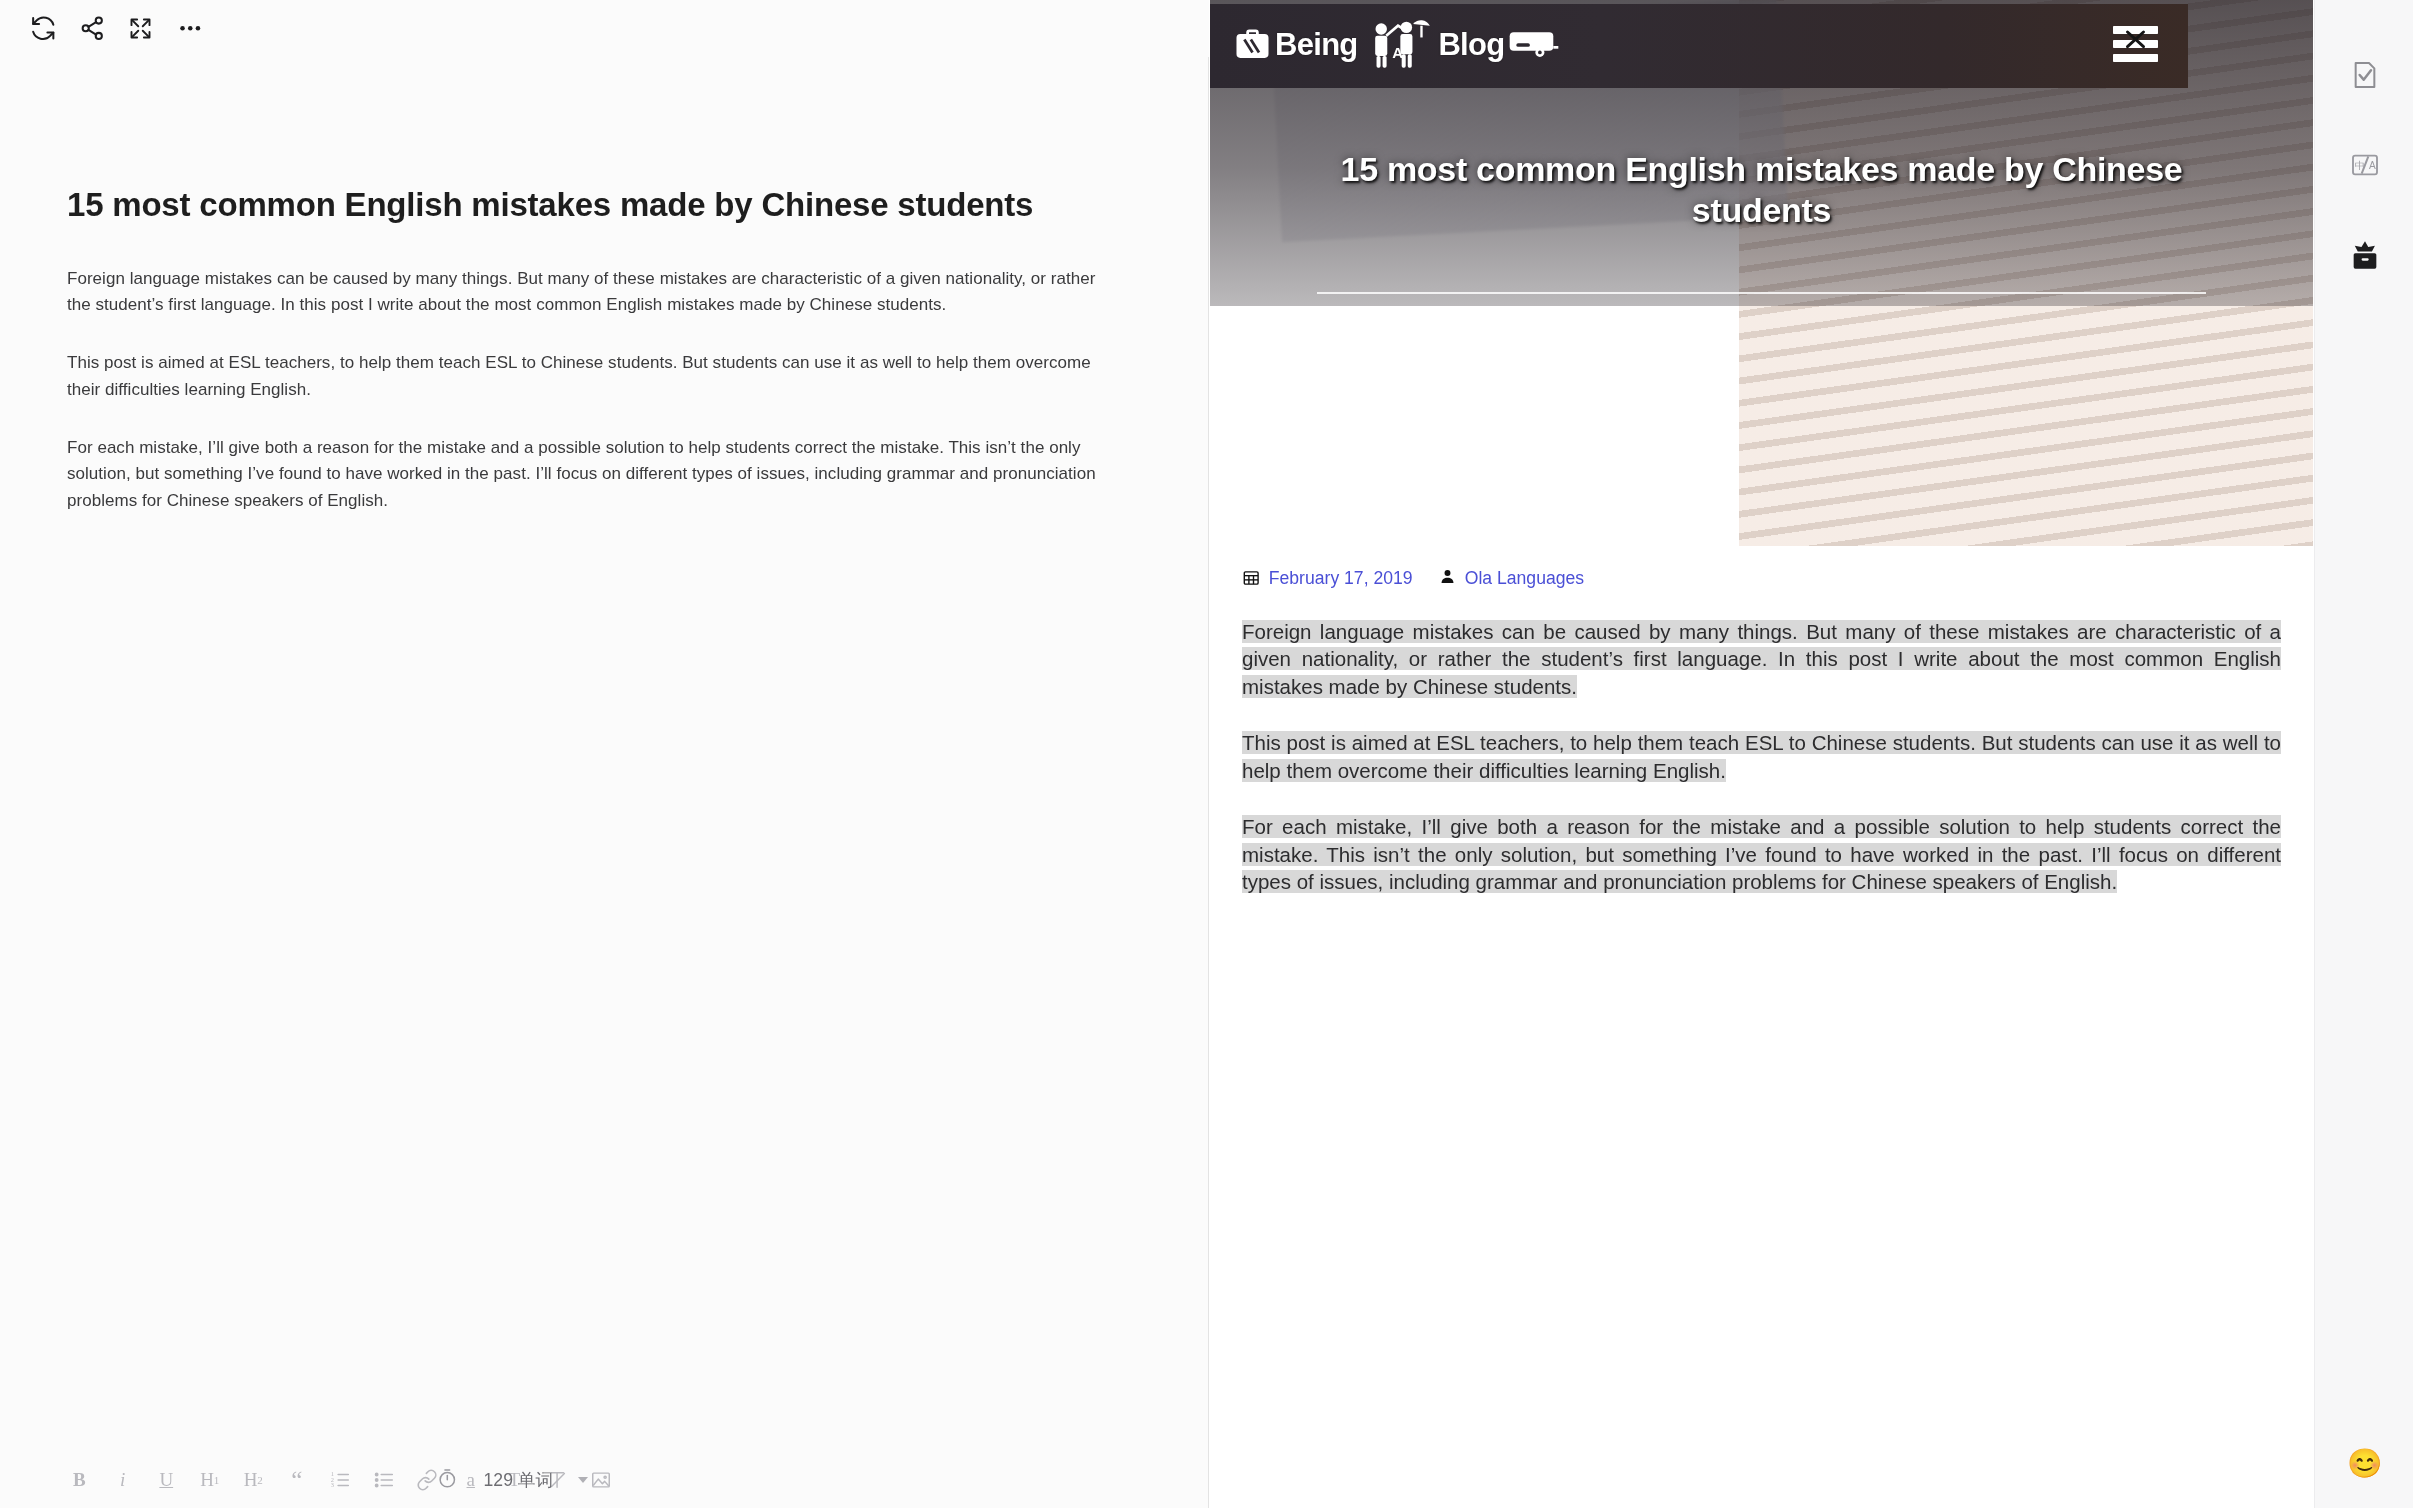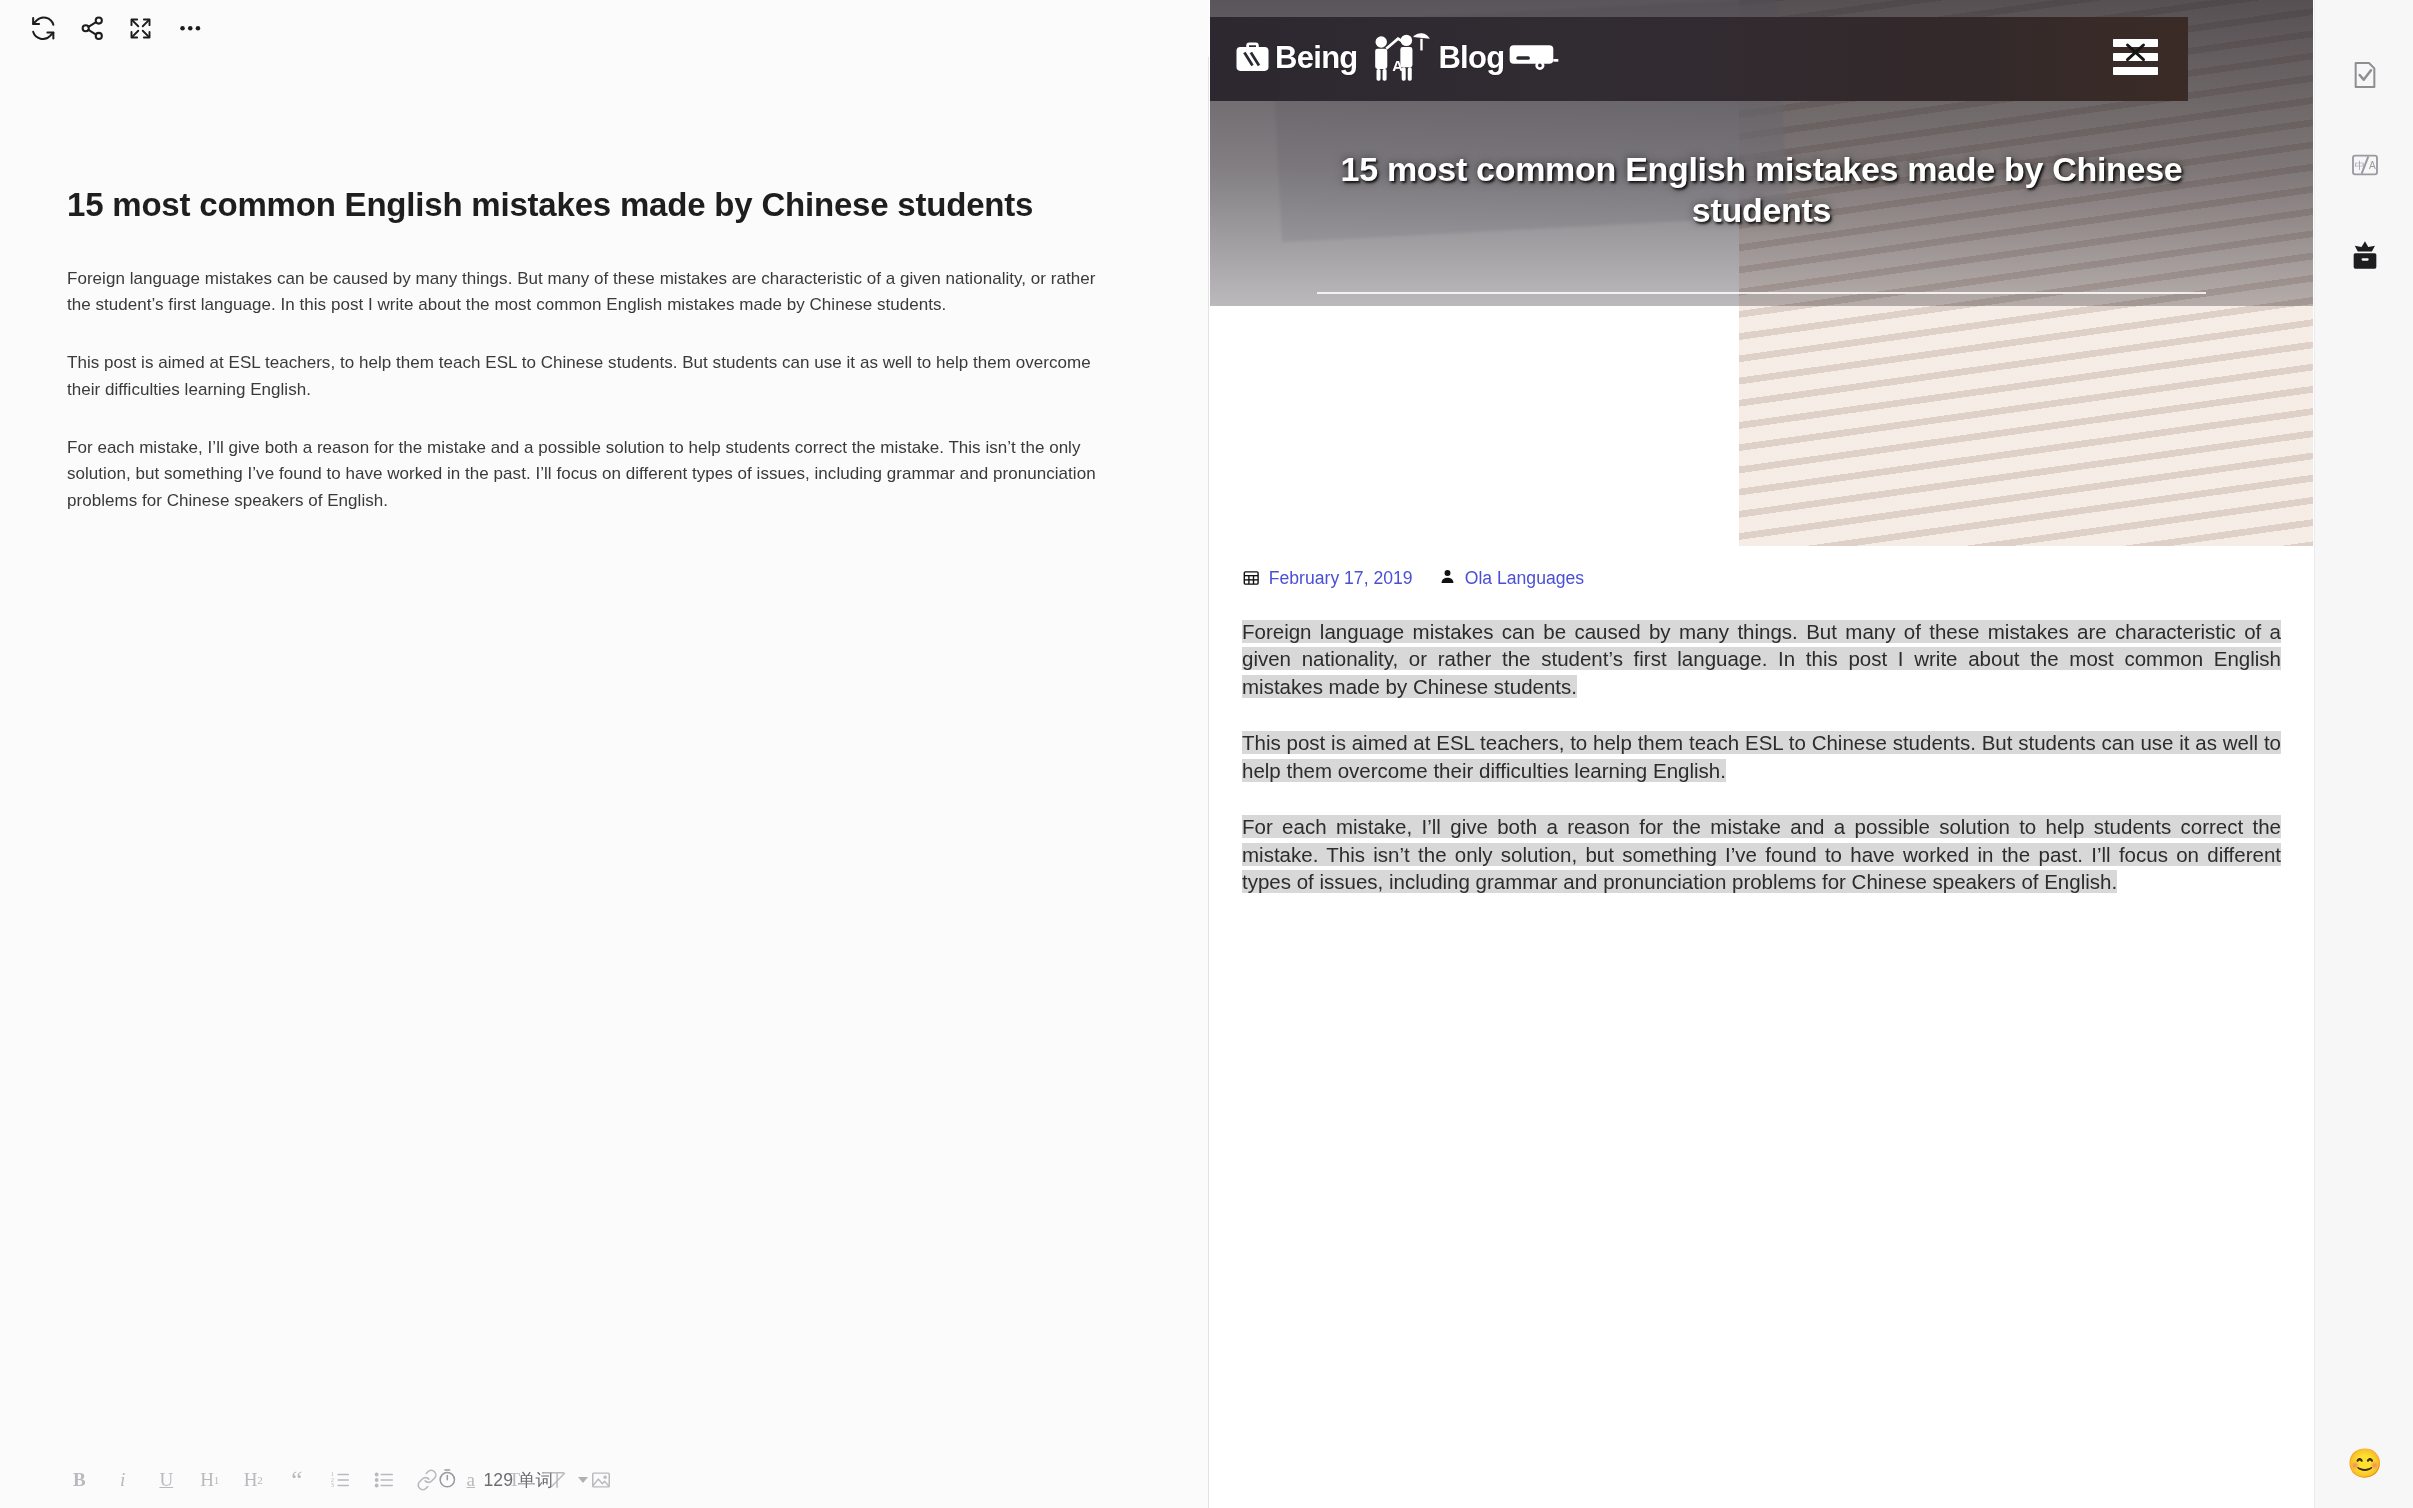--- a/index.html
+++ b/index.html
@@ -79,21 +79,21 @@
     border-right:5.9px solid transparent;border-top:6.7px solid #b0b0b5;
   }
 
   
   #preview-pane{
     position:absolute;left:1210px;top:0;width:1103px;height:1508px;
     background:#ffffff;overflow:hidden;
   }
   
   #site-header{
-    position:absolute;left:0;top:17px;width:978px;height:84px;
+    position:absolute;left:0;top:4px;width:978px;height:84px;
     background:linear-gradient(90deg,#2d2830 0%,#312b32 40%,#33292b 75%,#3a2b26 100%);
     z-index:4;
   }
   #site-logo{
     position:absolute;left:22.6px;top:15px;height:52px;
     display:flex;align-items:center;gap:3.4px;
     color:#ffffff;
   }
   #logo-text-1,#logo-text-2{
     font-size:31px;font-weight:700;letter-spacing:-0.7px;

